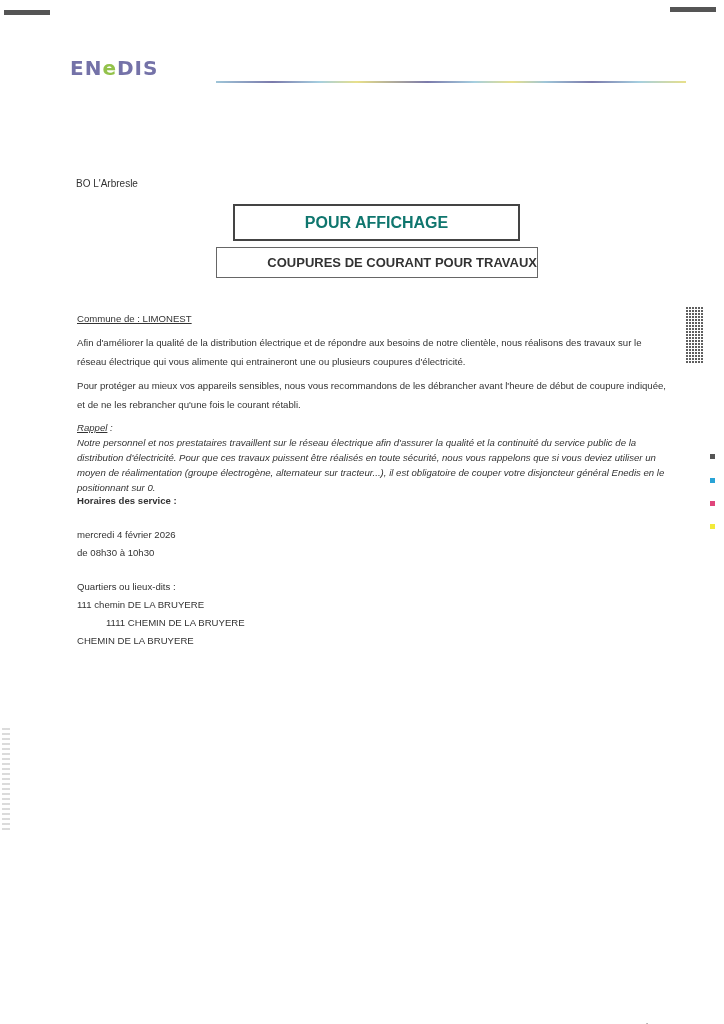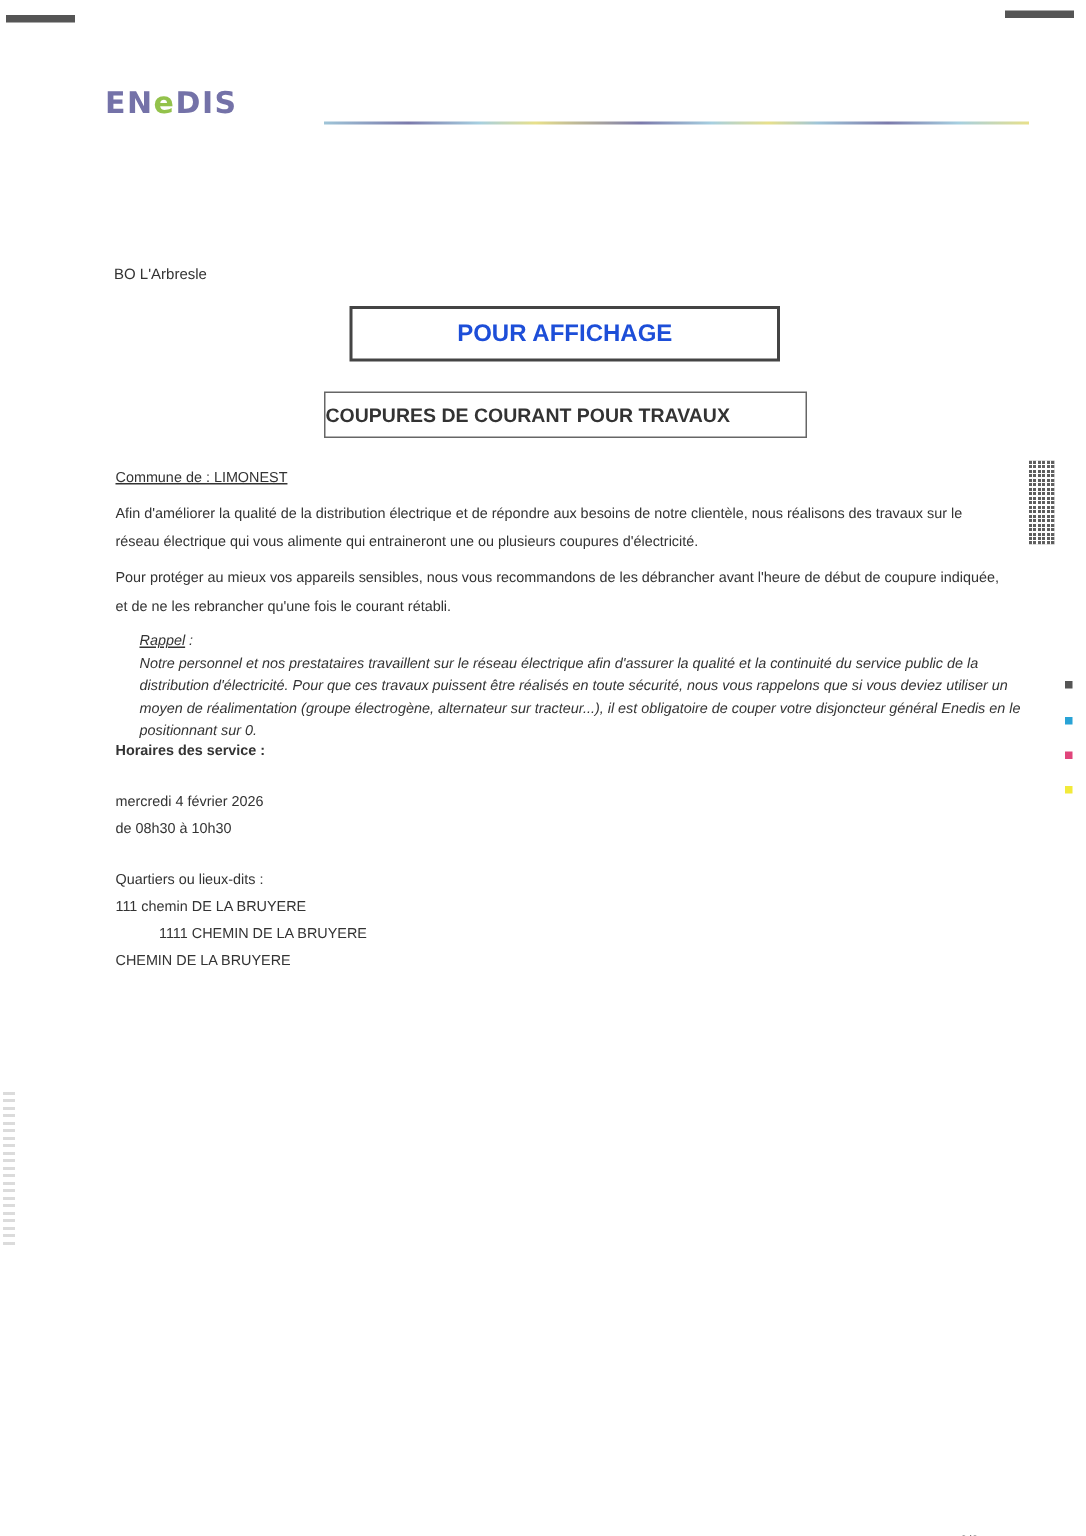--- a/index.html
+++ b/index.html
@@ -8,26 +8,26 @@
   .mark-tl { position:absolute; left:4px; top:10px; width:46px; height:5px; background:#555; }
   .mark-tr { position:absolute; left:670px; top:7px; width:46px; height:5px; background:#555; }
   .logo { position:absolute; left:70px; top:56px; font-family:"DejaVu Sans", sans-serif;
           font-size:20px; font-weight:bold; letter-spacing:1px; color:#7472a8; }
   .logo .e2 { color:#93c24b; }
   .logo-line { position:absolute; left:216px; top:81px; width:470px; height:2px;
      background:linear-gradient(90deg,#9fc5d8 0%,#7b7aab 12%,#a6cfe0 22%,#e8e08a 30%,#7b7aab 45%,#a6cfe0 55%,#e8e08a 63%,#9fc5d8 70%,#7b7aab 80%,#a6cfe0 90%,#e8e08a 100%); }
   .office { position:absolute; left:76px; top:178px; font-size:10px; color:#333; }
   .box1 { position:absolute; left:233px; top:204px; width:287px; height:37px;
           border:2px solid #444; box-sizing:border-box; display:flex; align-items:center; justify-content:center;
-          font-size:16px; font-weight:bold; color:#1d4ed8; }
-  .box2 { position:absolute; left:216px; top:261px; width:322px; height:31px;
-          border:1px solid #666; box-sizing:border-box; display:flex; align-items:center; justify-content:flex-start;
+          font-size:16px; font-weight:bold; color:#0f766e; }
+  .box2 { position:absolute; left:216px; top:247px; width:322px; height:31px;
+          border:1px solid #666; box-sizing:border-box; display:flex; align-items:center; justify-content:flex-end;
           font-size:13px; font-weight:bold; color:#333; }
   .txt { position:absolute; left:77px; font-size:9.6px; line-height:19px; color:#333; width:590px; }
-  .ital { font-style:italic; line-height:15px;margin-left:16px; }
+  .ital { font-style:italic; line-height:15px; }
   .u { text-decoration:underline; }
   .bold { font-weight:bold; }
   .qr { position:absolute; left:686px; top:307px; width:17px; height:56px; background:
         repeating-linear-gradient(0deg,#444 0 2px,#fff 2px 3px),
         #444; opacity:0.85; }
   .qr2 { position:absolute; left:686px; top:307px; width:17px; height:56px;
         background:repeating-linear-gradient(90deg,transparent 0 2px,#fff 2px 3px); }
   .reg { position:absolute; left:710px; width:5px; height:5px; }
   .side-text { position:absolute; left:2px; top:725px; width:8px; height:105px;
         background:repeating-linear-gradient(0deg,#ccc 0 2px,transparent 2px 5px); opacity:0.7; }

